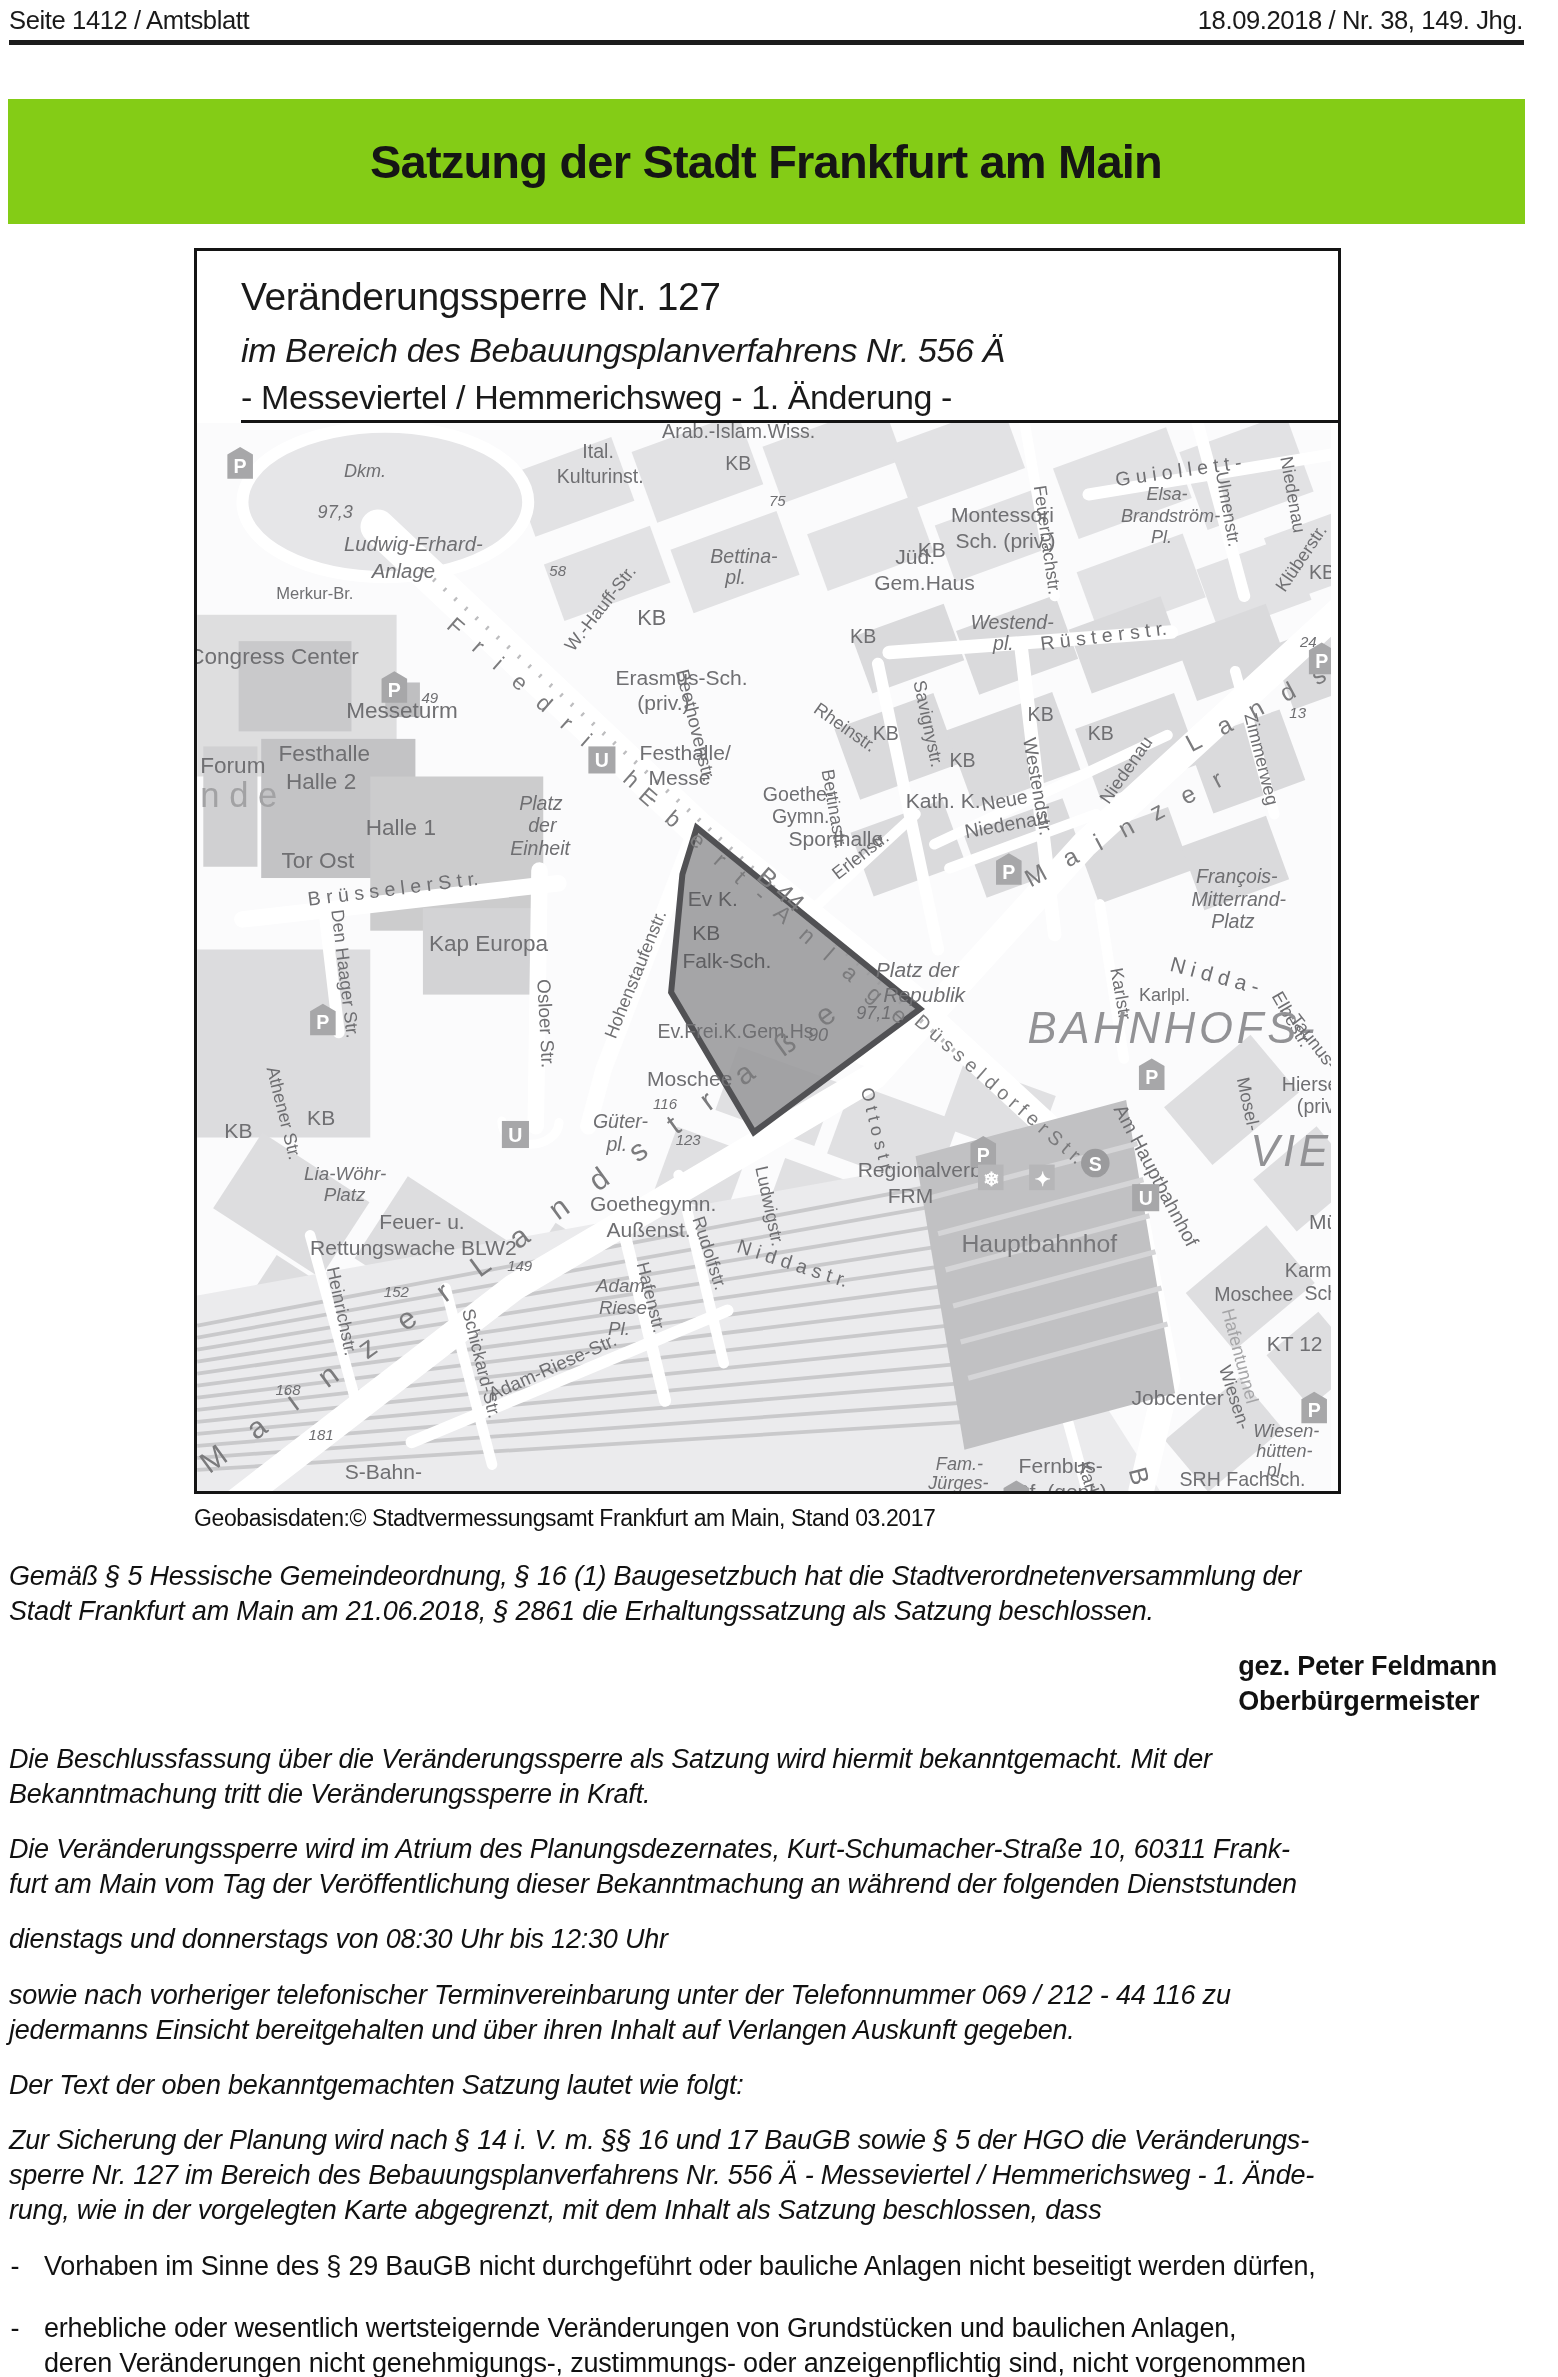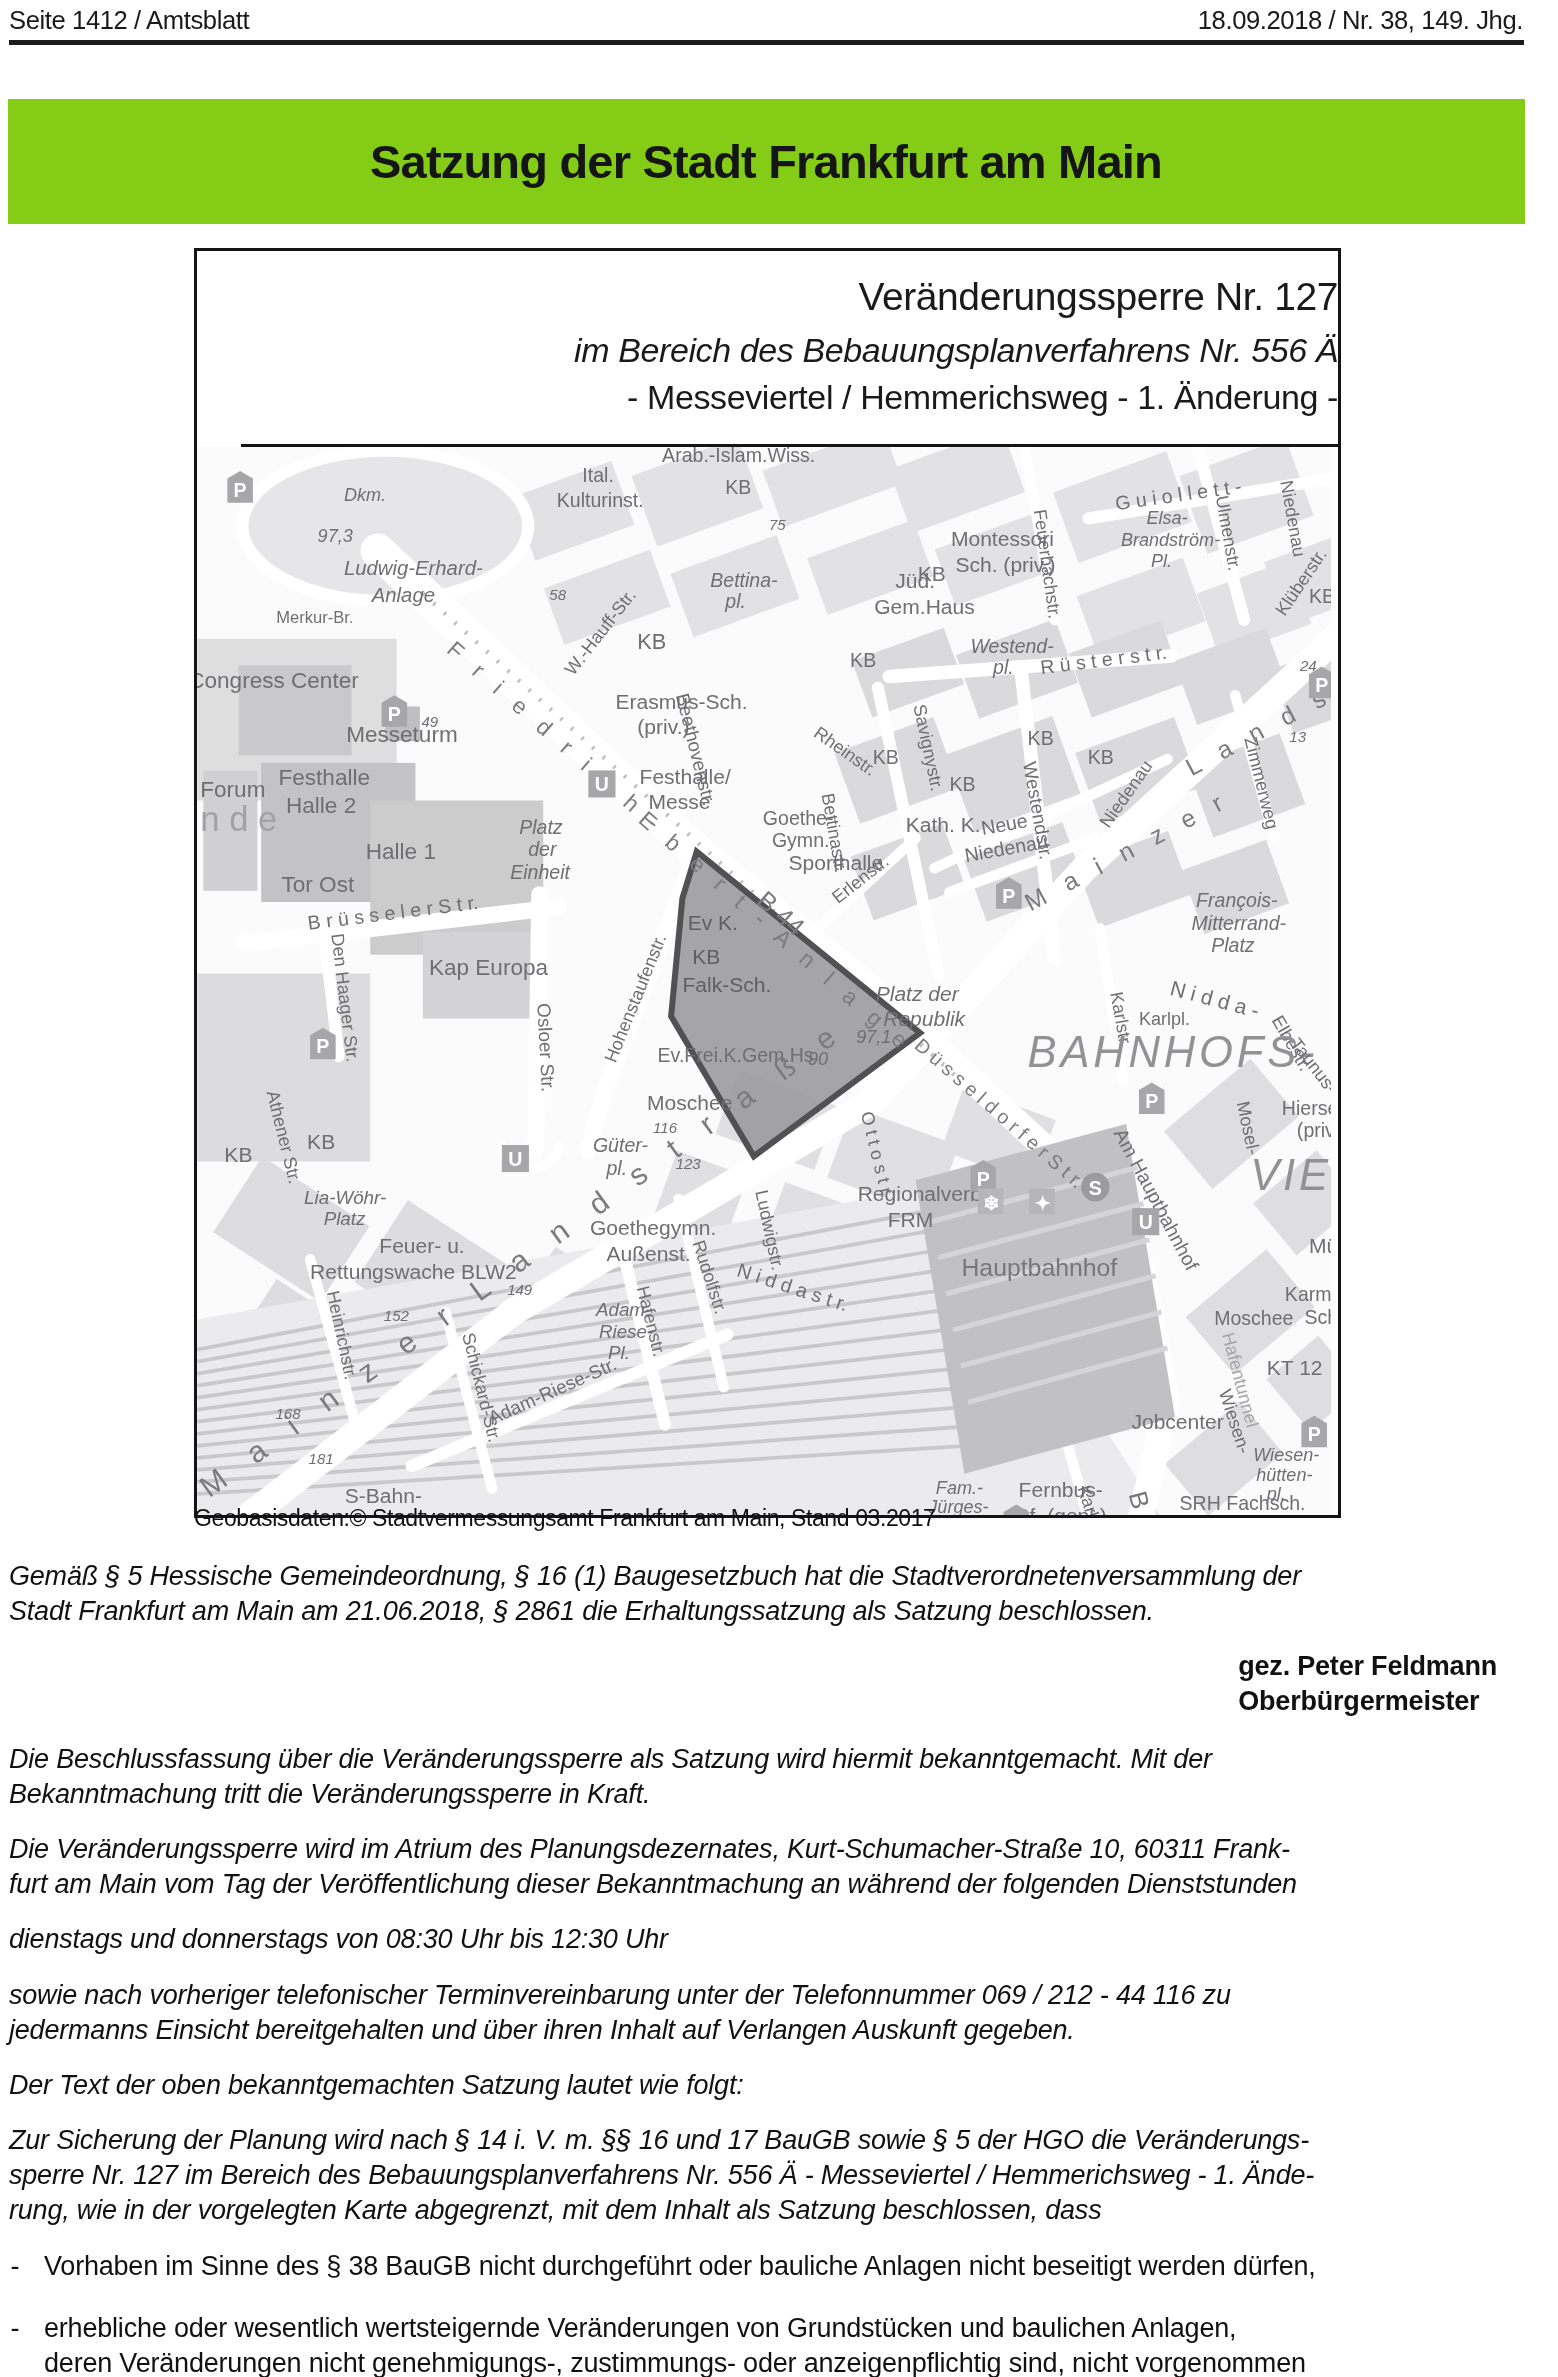--- a/index.html
+++ b/index.html
@@ -8,21 +8,21 @@
   
   .hdr{position:absolute;top:6px;left:9px;right:35px;display:flex;justify-content:space-between;
        font-size:25.6px;letter-spacing:-0.4px;}
   .hdr-rule{position:absolute;top:40px;left:9px;width:1515px;height:4.5px;background:#1c1c1c;}
   
   .banner{position:absolute;top:99px;left:7.5px;width:1517px;height:125px;background:#c5c5c7;
           display:flex;align-items:center;justify-content:center;}
   .banner h1{margin:0;font-size:47px;font-weight:bold;letter-spacing:-0.8px;color:#151515;}
   
   .docbox{position:absolute;top:248px;left:194px;width:1141px;border:3.8px solid #141414;background:#fff;}
-  .box-head{height:196px;border-bottom:3.8px solid #141414;text-align:right;padding-top:19.6px;box-sizing:border-box;margin-left:44px;}
+  .box-head{height:172px;border-bottom:3.8px solid #141414;text-align:left;padding-top:19.6px;box-sizing:border-box;margin-left:44px;}
   .box-head .l1{font-size:39px;letter-spacing:-0.4px;margin:4.5px 0 12px 0;}
   .box-head .l2{font-size:34px;letter-spacing:-0.4px;margin:0 0 7.5px 0;font-style:italic;}
   .box-head .l3{font-size:34px;letter-spacing:-0.4px;margin:0;}
   .mapwrap{position:relative;width:1134px;height:1068px;overflow:hidden;background:#fafafb;}
   .mapwrap svg{display:block;}
   
   .caption{position:absolute;top:1505px;left:194px;font-size:23px;letter-spacing:-0.4px;color:#111;}
   
   .bodytext{position:absolute;top:1559px;left:9px;width:1532px;font-size:27px;line-height:35px;
             letter-spacing:-0.2px;color:#111;}
@@ -428,21 +428,21 @@
 furt am Main vom Tag der Veröffentlichung dieser Bekanntmachung an während der folgenden Dienststunden</p>
     <p class="para">dienstags und donnerstags von 08:30 Uhr bis 12:30 Uhr</p>
     <p class="para">sowie nach vorheriger telefonischer Terminvereinbarung unter der Telefonnummer 069 / 212 - 44 116 zu
 jedermanns Einsicht bereitgehalten und über ihren Inhalt auf Verlangen Auskunft gegeben.</p>
     <p class="para">Der Text der oben bekanntgemachten Satzung lautet wie folgt:</p>
     <p class="para">Zur Sicherung der Planung wird nach § 14 i. V. m. §§ 16 und 17 BauGB sowie § 5 der HGO die Veränderungs-
 sperre Nr. 127 im Bereich des Bebauungsplanverfahrens Nr. 556 Ä - Messeviertel / Hemmerichsweg - 1. Ände-
 rung, wie in der vorgelegten Karte abgegrenzt, mit dem Inhalt als Satzung beschlossen, dass</p>
     <div class="bullet">
       <span class="mark">-</span>
-      <span class="bl">Vorhaben im Sinne des § 38 BauGB nicht durchgeführt oder bauliche Anlagen nicht beseitigt werden dürfen,</span>
+      <span class="bl">Vorhaben im Sinne des § 29 BauGB nicht durchgeführt oder bauliche Anlagen nicht beseitigt werden dürfen,</span>
     </div>
     <div class="bullet">
       <span class="mark">-</span>
       <span class="bl">erhebliche oder wesentlich wertsteigernde Veränderungen von Grundstücken und baulichen Anlagen,
 deren Veränderungen nicht genehmigungs-, zustimmungs- oder anzeigenpflichtig sind, nicht vorgenommen
 werden dürfen.</span>
     </div>
   </div>
 
 </div>

